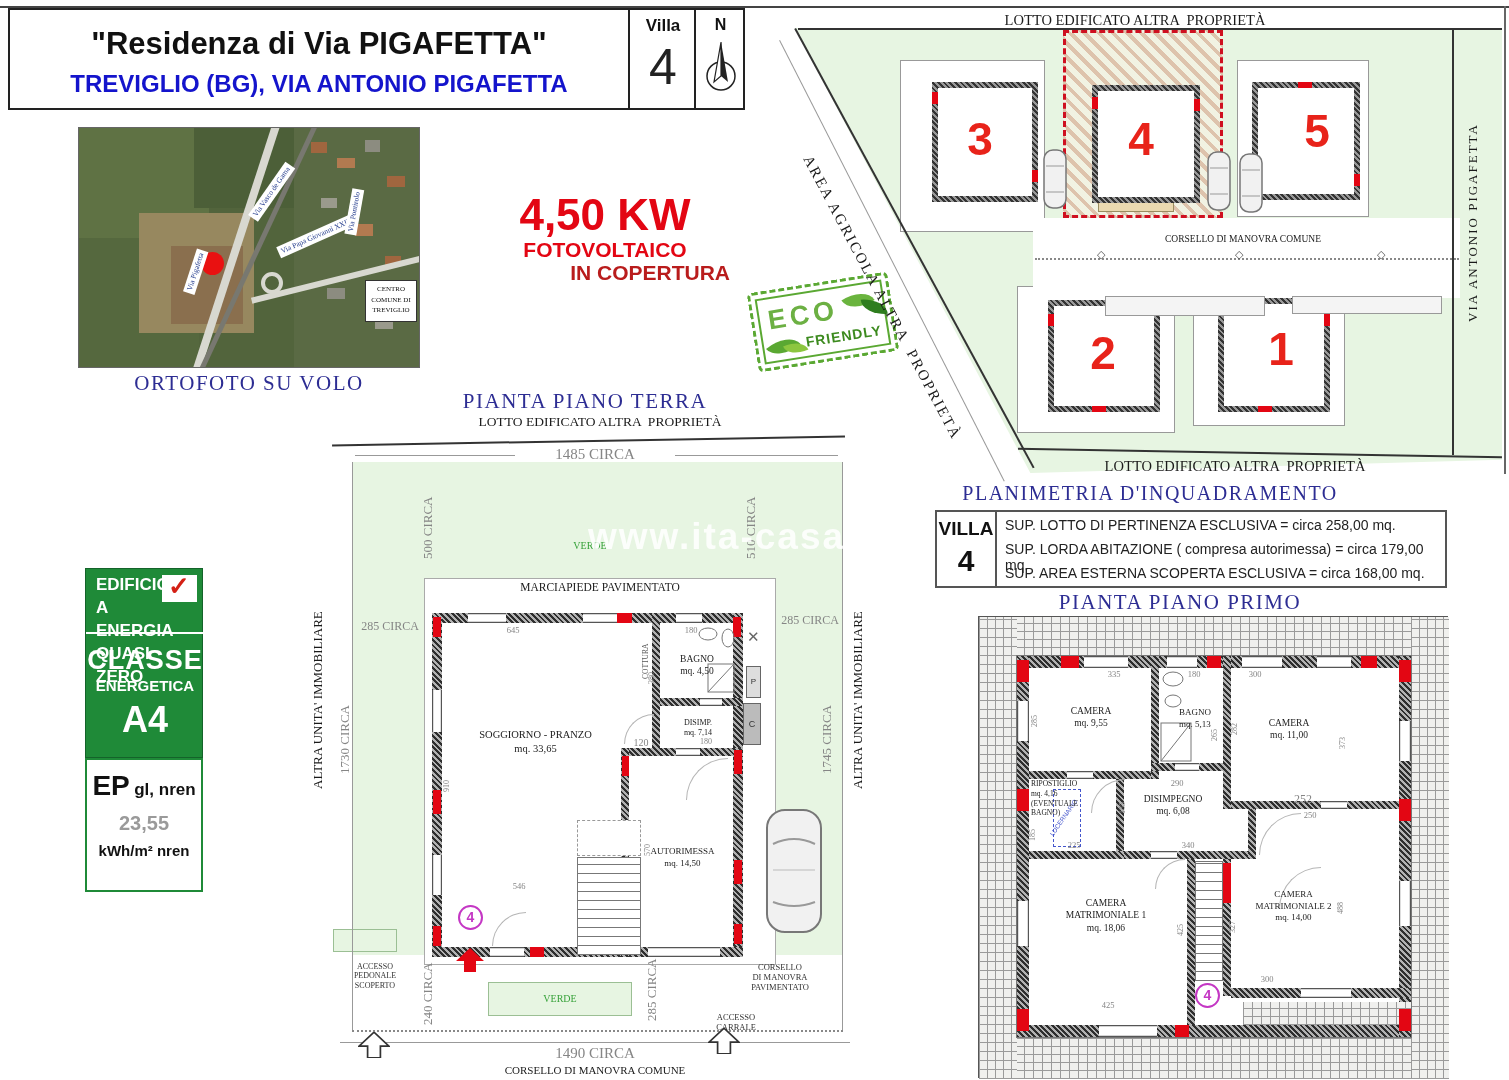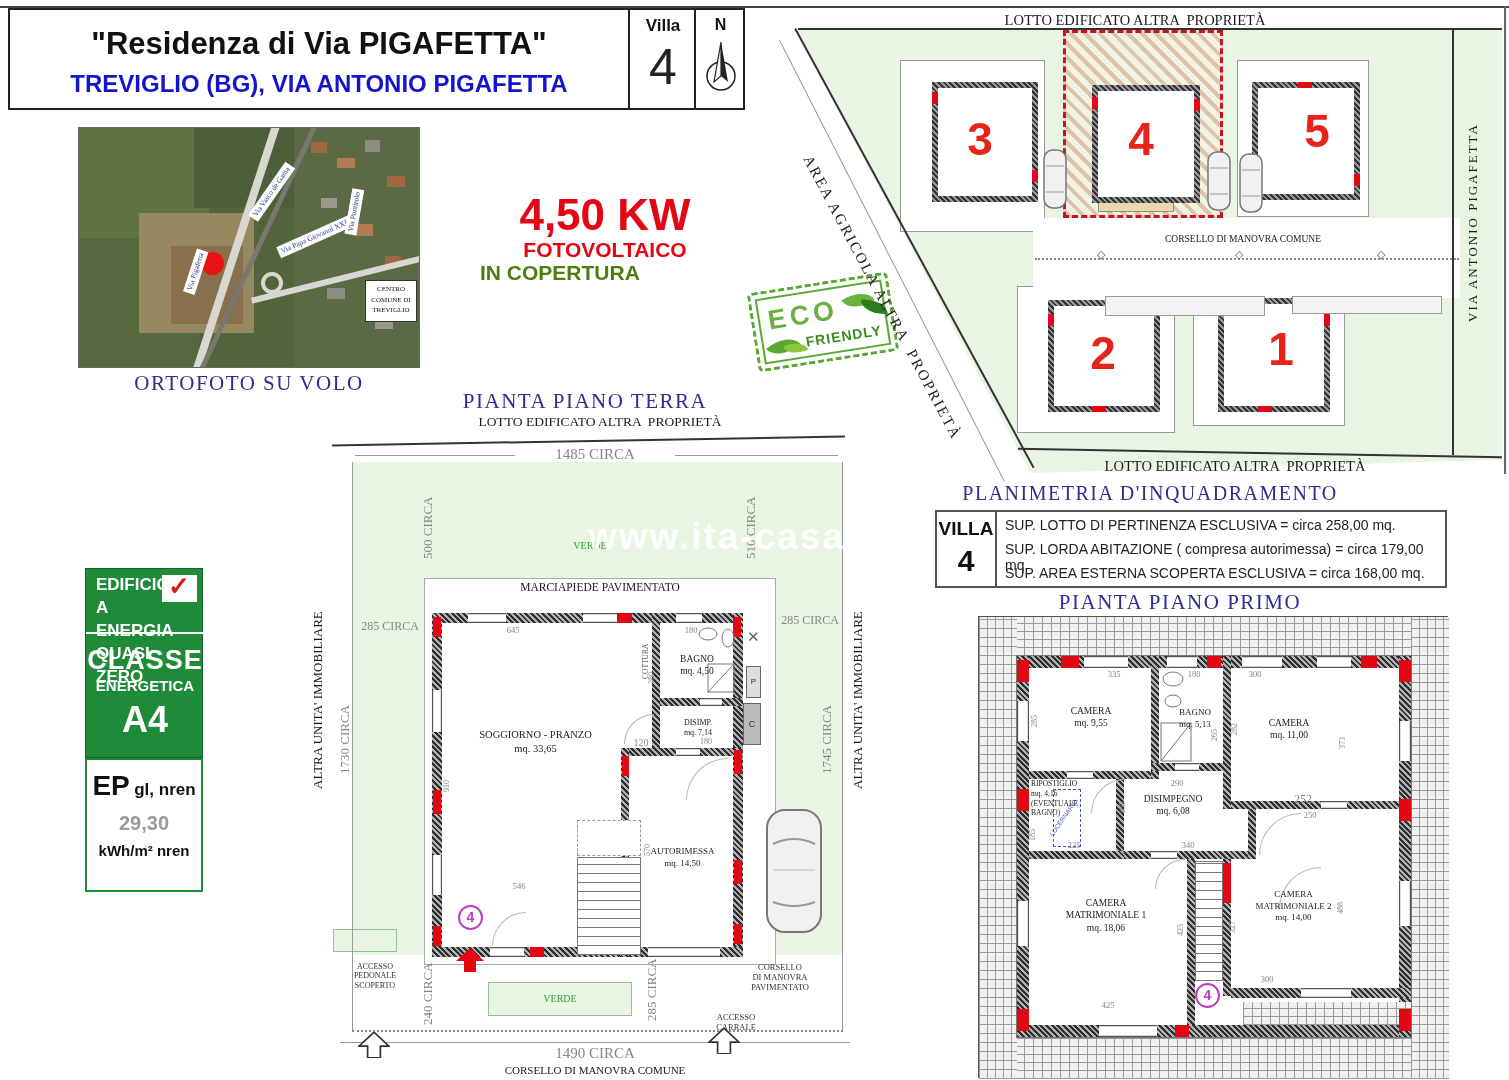--- a/index.html
+++ b/index.html
@@ -85,21 +85,21 @@
   <div class="street" style="left:252px;top:78px;transform:rotate(-80deg)">Via Pontirolo</div>
   <div class="street" style="left:94px;top:138px;transform:rotate(-72deg)">Via Pigafetta</div>
   <div class="abs preline" style="left:286px;top:152px;width:52px;height:42px;background:#fff;border:1px solid #333;color:#111;font-family:'Liberation Serif',serif;font-size:7px;text-align:center;line-height:1.5;padding-top:3px">CENTRO
 COMUNE DI
 TREVIGLIO</div>
 </div>
 <div class="bluehead" style="left:108px;top:371px;width:282px;font-size:21px">ORTOFOTO SU VOLO</div>
 
 <div class="abs" style="left:480px;top:190px;width:250px;text-align:center;font-size:44px;font-weight:bold;color:#e30613">4,50 KW</div>
 <div class="abs" style="left:480px;top:238px;width:250px;text-align:center;font-size:21px;font-weight:bold;color:#e30613">FOTOVOLTAICO</div>
-<div class="abs" style="left:480px;top:261px;width:250px;text-align:left;font-size:21px;font-weight:bold;color:#4d7c0f">IN COPERTURA</div>
+<div class="abs" style="left:480px;top:261px;width:250px;text-align:right;font-size:21px;font-weight:bold;color:#b91c1c">IN COPERTURA</div>
 
 <div class="abs" style="left:752px;top:282px;width:142px;height:80px;border:3px dashed #5aa832;border-radius:5px;transform:rotate(-9deg);background:#fff">
   <div class="abs" style="inset:4px;border:2px solid #5aa832"></div>
   <div class="abs" style="left:14px;top:12px;font-size:27px;font-weight:bold;color:#6cb043;letter-spacing:4px;font-family:'Liberation Sans',sans-serif">ECO</div>
   <div class="abs" style="left:48px;top:46px;font-size:14px;font-weight:bold;color:#3c8a1e;letter-spacing:1px">FRIENDLY</div>
   <div class="leaf" style="left:92px;top:12px;width:28px;height:18px;background:#6ab43e;transform:rotate(-25deg)"></div>
   <div class="leaf" style="left:108px;top:22px;width:26px;height:16px;background:#2e7d1e;transform:rotate(5deg)"></div>
   <div class="leaf" style="left:10px;top:46px;width:30px;height:18px;background:#5aa832;transform:rotate(150deg)"></div>
   <div class="leaf" style="left:26px;top:52px;width:22px;height:13px;background:#8cc63f;transform:rotate(165deg)"></div>
 </div>
@@ -193,21 +193,21 @@
   <div class="abs" style="left:0;top:63px;width:118px;height:2px;background:#fff"></div>
   <div class="abs" style="left:0;top:76px;width:118px;text-align:center;font-size:27px;font-weight:bold;letter-spacing:1px">CLASSE</div>
   <div class="abs" style="left:0;top:108px;width:118px;text-align:center;font-size:15px;font-weight:bold">ENERGETICA</div>
   <div class="abs" style="left:0;top:130px;width:118px;text-align:center;font-size:36px;font-weight:bold">A4</div>
 </div>
 <div class="abs" style="left:85px;top:758px;width:118px;height:134px;border:2px solid #1f8a38;background:#fff">
   <div class="abs" style="left:0;top:10px;width:114px;text-align:center">
     <span style="font-size:28px;font-weight:bold;color:#111">EP</span>
     <span style="font-size:17px;font-weight:bold;color:#111">gl, nren</span>
   </div>
-  <div class="abs" style="left:0;top:52px;width:114px;text-align:center;font-size:20px;font-weight:bold;color:#9a9a9a">29,30</div>
+  <div class="abs" style="left:0;top:52px;width:114px;text-align:center;font-size:20px;font-weight:bold;color:#9a9a9a">23,55</div>
   <div class="abs" style="left:0;top:82px;width:114px;text-align:center;font-size:15px;font-weight:bold;color:#111">kWh/m² nren</div>
 </div>
 
 <div class="bluehead" style="left:420px;top:389px;width:330px;font-size:21px">PIANTA PIANO TERRA</div>
 <div class="lbl pre" style="left:455px;top:414px;width:290px;font-size:13.5px">LOTTO EDIFICATO ALTRA  PROPRIETÀ</div>
 
 <div class="grn" style="left:352px;top:462px;width:491px;height:493px"></div>
 <div class="abs" style="left:424px;top:578px;width:352px;height:387px;background:#fff;border:1px solid #aaa"></div>
 <div class="grn" style="left:333px;top:929px;width:64px;height:23px;border:1px solid #9bbf94"></div>
 <div class="grn" style="left:488px;top:982px;width:144px;height:34px;border:1px solid #9bbf94"></div>

